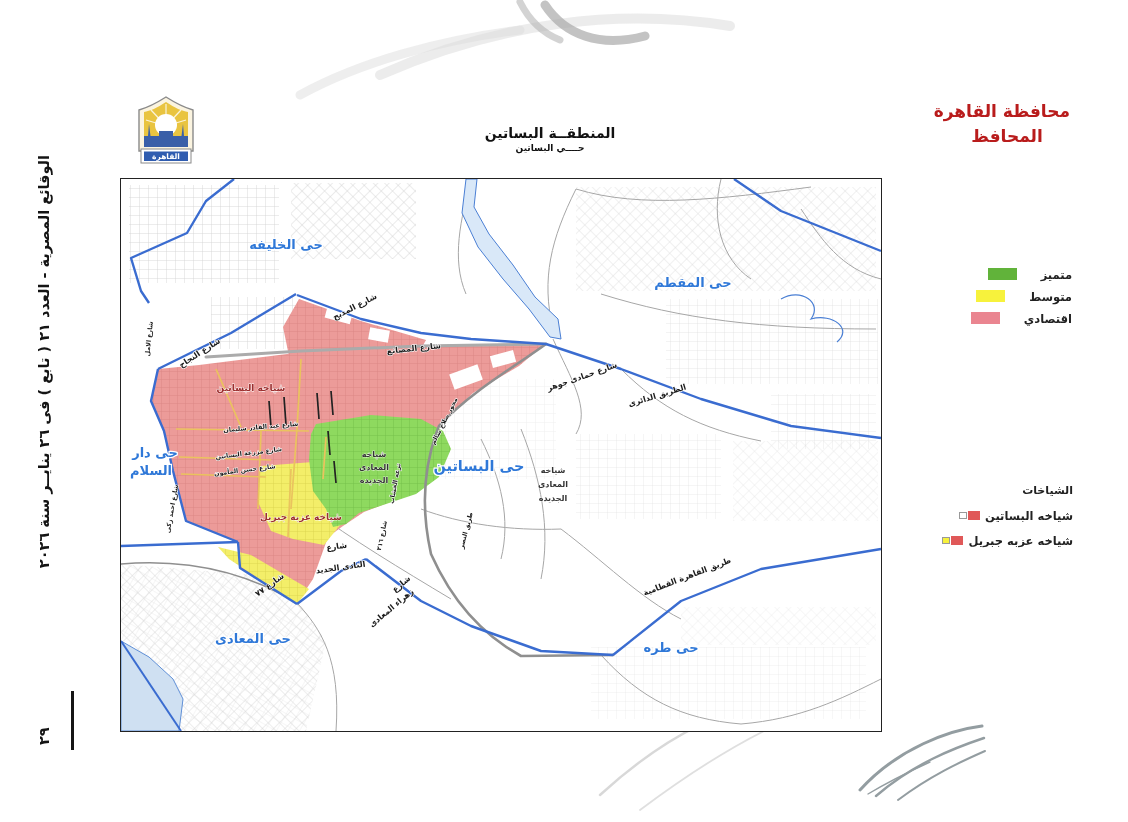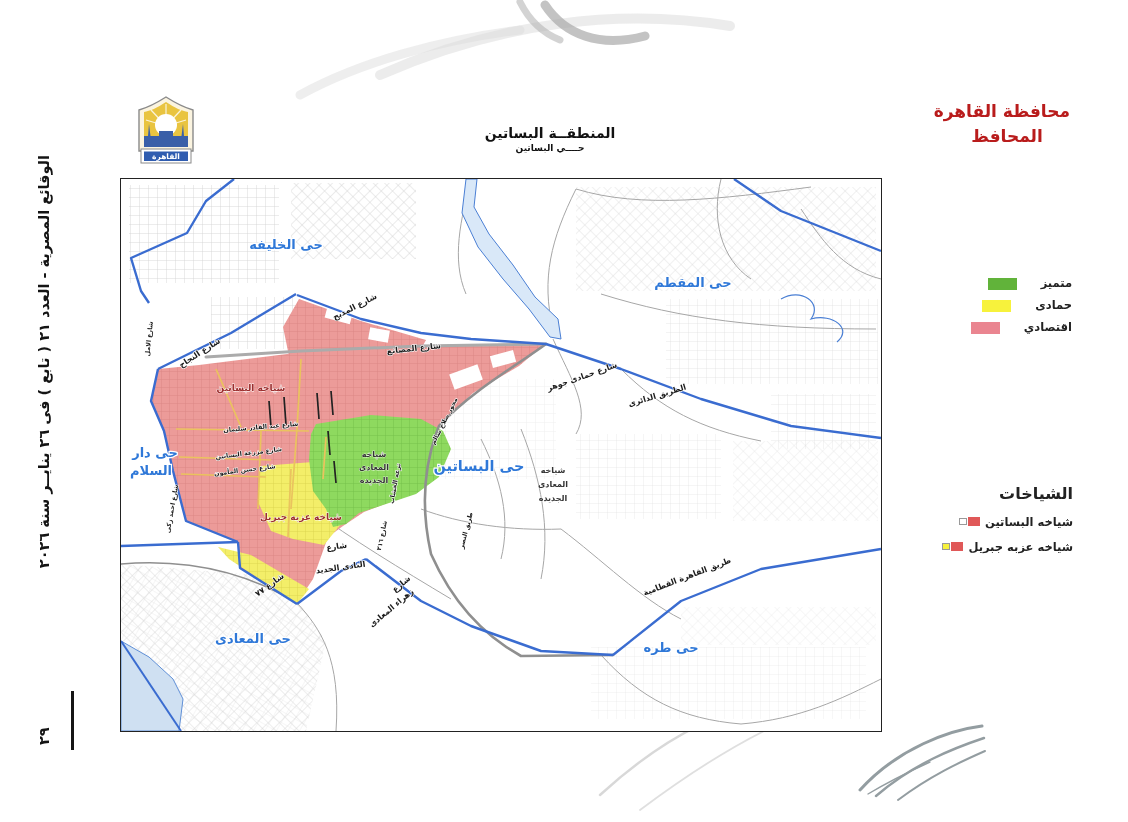--- a/index.html
+++ b/index.html
@@ -26,25 +26,25 @@
   .map-frame svg{display:block;}
   svg text{font-family:"DejaVu Sans",sans-serif;}
   .dl{font-size:13px;font-weight:bold;fill:#2f78d8;paint-order:stroke;stroke:#ffffff;stroke-width:2.4px;}
   .dlb{font-size:14.5px;}
   .sl{font-size:8px;font-weight:bold;fill:#1a1a1a;paint-order:stroke;stroke:#ffffff;stroke-width:1.1px;}
   .sl6{font-size:6.3px;}
   .zl{font-size:9px;font-weight:bold;fill:#9c2f2f;paint-order:stroke;stroke:#ffffff;stroke-width:0.8px;}
   .zk{font-size:8px;font-weight:bold;fill:#333;paint-order:stroke;stroke:#ffffff;stroke-width:0.7px;}
   
   .leg-q{position:absolute;left:940px;top:268px;width:132px;direction:rtl;}
-  .leg-q .row{display:flex;align-items:flex-end;justify-content:flex-start;gap:24px;height:22px;}
+  .leg-q .row{display:flex;align-items:flex-start;justify-content:flex-start;gap:24px;height:22px;}
   .leg-q .sw{width:29px;height:12px;display:inline-block;}
   .leg-q .lab{font-size:11.5px;color:#222;font-weight:bold;}
   .leg-s{position:absolute;left:885px;top:484px;width:188px;direction:rtl;text-align:right;}
-  .leg-s .title{font-size:16px;font-weight:bold;color:#222;margin-bottom:6px;margin-left:55px;}
+  .leg-s .title{font-size:11px;font-weight:bold;color:#222;margin-bottom:6px;margin-left:55px;}
   .leg-s .row{display:flex;align-items:center;justify-content:flex-start;gap:5px;height:25px;}
   .leg-s .lab{font-size:11.5px;color:#222;font-weight:bold;white-space:nowrap;}
   .leg-s .ic{display:flex;align-items:center;gap:1px;}
   .leg-s .swA{width:12px;height:9px;display:inline-block;}
   .leg-s .swB{width:8px;height:7px;display:inline-block;border:1px solid #999;box-sizing:border-box;}
 </style>
 </head>
 <body>
 
 <svg class="abs" style="left:0;top:0" width="1128" height="822" viewBox="0 0 1128 822" aria-hidden="true">
@@ -270,21 +270,21 @@
   </g>
 </svg>
 </div>
 
 <div class="leg-q">
   <div class="row">
     <span class="lab">متميز</span>
     <span class="sw" style="background: rgb(97, 179, 58);"></span>
   </div>
   <div class="row">
-    <span class="lab">حمادى</span>
+    <span class="lab">متوسط</span>
     <span class="sw" style="background: rgb(247, 242, 60);"></span>
   </div>
   <div class="row">
     <span class="lab">اقتصادي</span>
     <span class="sw" style="background: rgb(234, 133, 144);"></span>
   </div>
 </div>
 
 <div class="leg-s">
   <div class="title">الشياخات</div>

